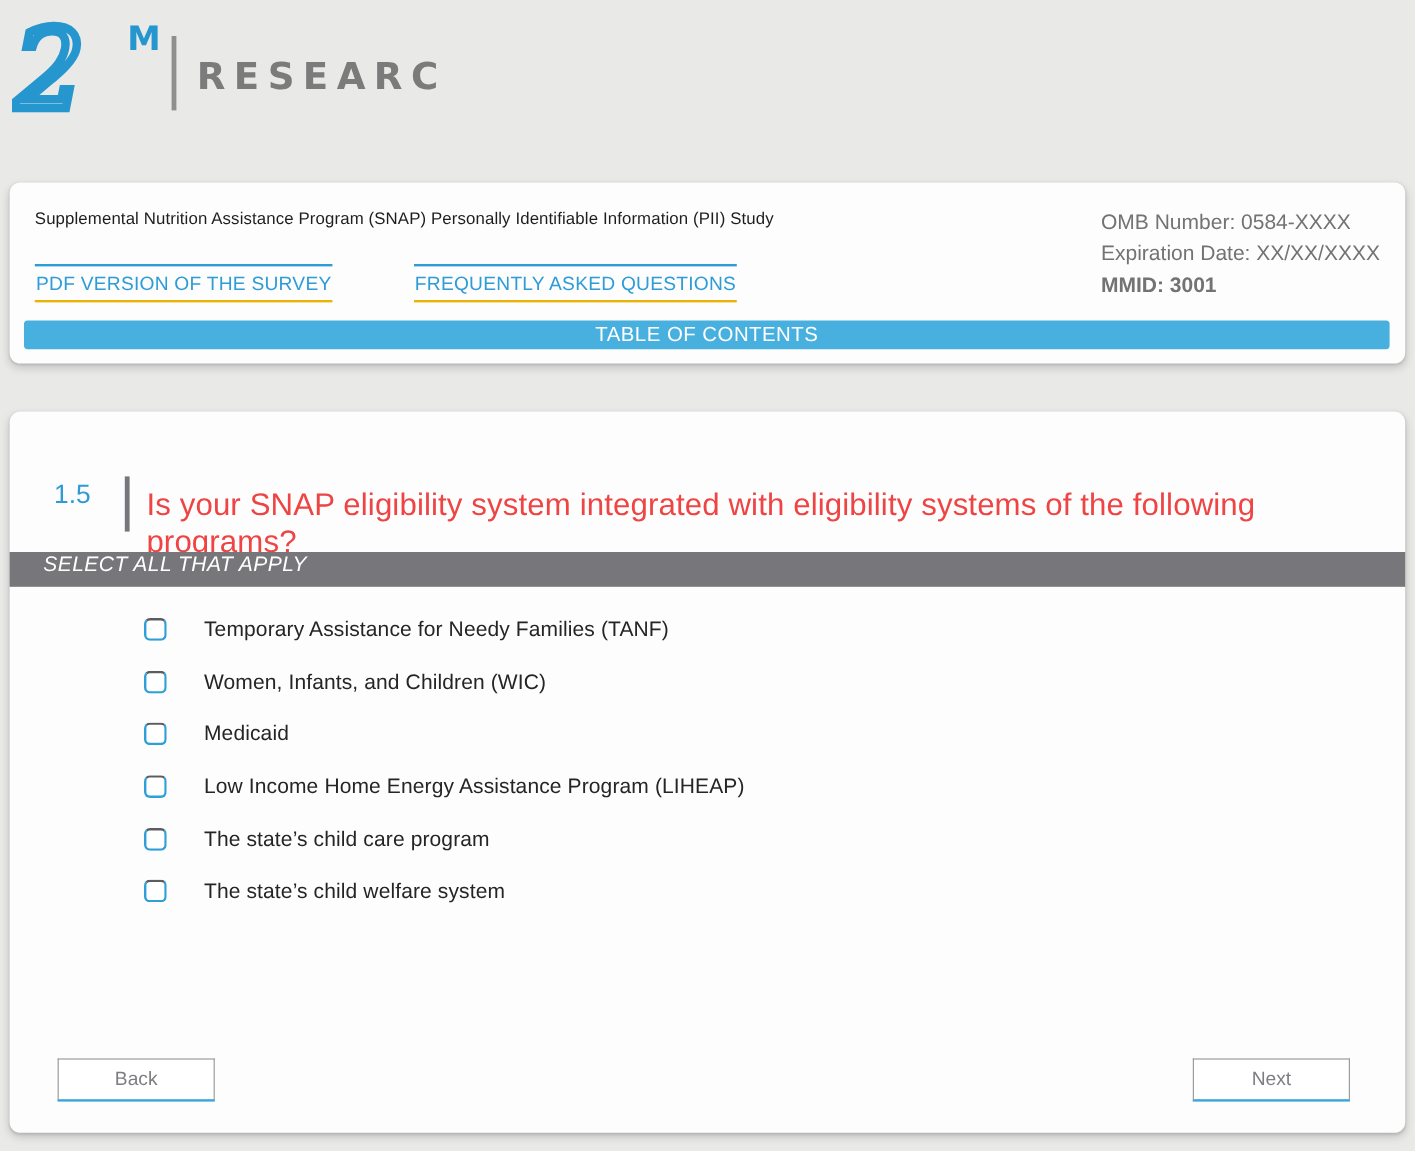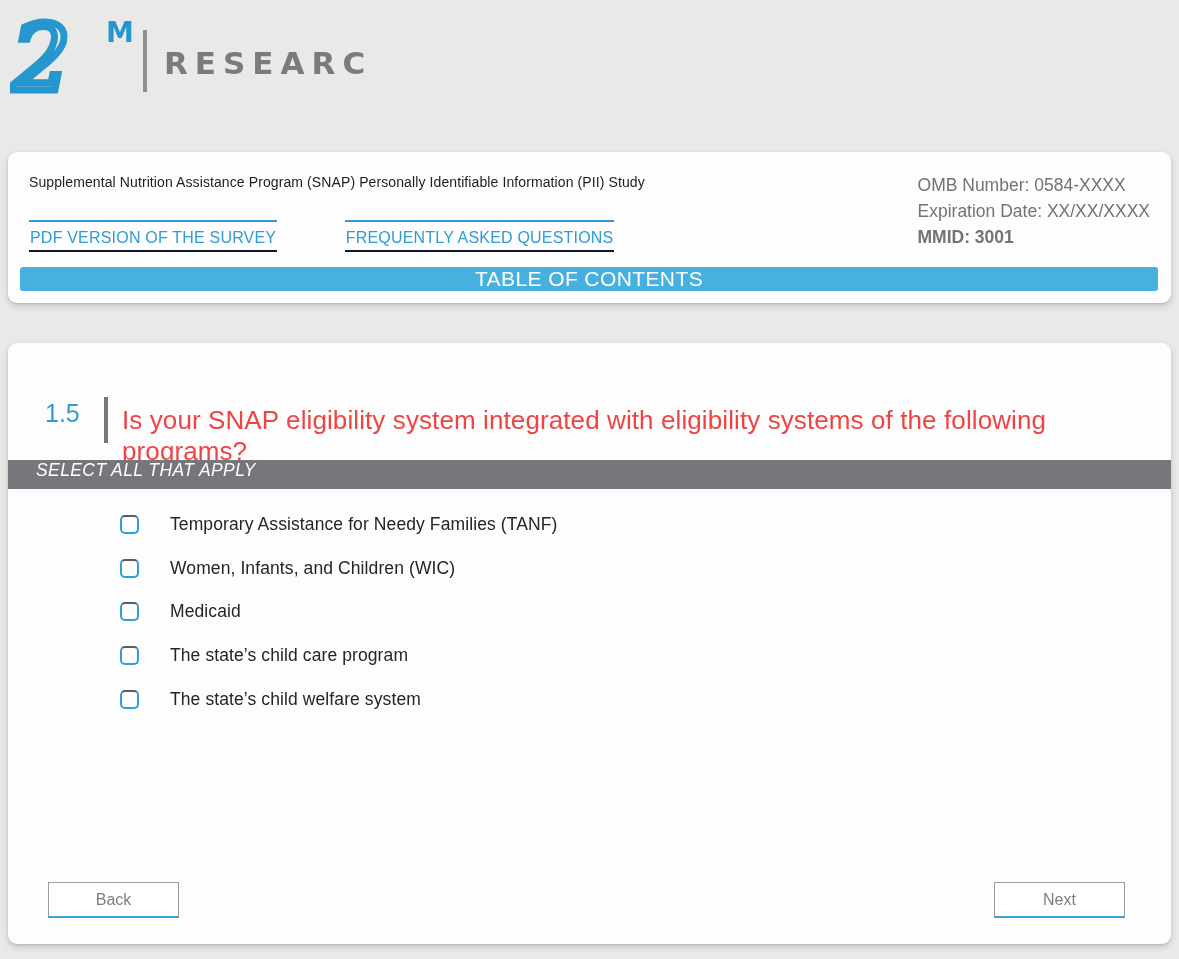--- a/index.html
+++ b/index.html
@@ -35,38 +35,38 @@
     position: absolute; right: 0; top: 20px;
     text-align: left; font-size: 17.5px; color: #737373; line-height: 26px;
   }
   .header-meta .mmid { font-weight: bold; }
   .links-row { position: absolute; left: 0; top: 68px; }
   .survey-link {
     display: inline-block;
     color: #2e9cd6; text-decoration: none;
     font-size: 16px; letter-spacing: 0.2px;
     border-top: 2px solid #2e9cd6;
-    border-bottom: 2px solid #0f172a;
+    border-bottom: 2px solid #eab308;
     padding: 7px 1px 3px 1px;
     cursor: pointer;
   }
   .survey-link + .survey-link { margin-left: 63px; }
   .toc-bar {
     position: absolute; left: 12px; right: 13px; top: 115px; height: 24px;
     background: #47b0de; border-radius: 3px;
     display: flex; align-items: center; justify-content: center;
-    color: #ffffff; font-size: 21px; letter-spacing: 0.4px;
+    color: #ffffff; font-size: 17px; letter-spacing: 0.4px;
     cursor: pointer;
   }
 
   
   .question-row { position: absolute; left: 0; top: 53px; width: 100%; height: 50px; }
   .q-number {
     position: absolute; left: 37px; top: 3px;
-    font-size: 25px; color: #2d9bd5; font-weight: 400;
+    font-size: 22px; color: #2d9bd5; font-weight: 400;
   }
   .q-divider {
     position: absolute; left: 96px; top: 1px;
     width: 4px; height: 46px; background: #77777b;
   }
   .q-text {
     position: absolute; left: 114px; top: 9px;
     font-size: 26px; color: #ef4444; letter-spacing: 0.1px;
   }
   .select-bar {
@@ -170,20 +170,24 @@
       <div class="option-row">
         <div class="checkbox"></div>
         <div class="option-label">Women, Infants, and Children (WIC)</div>
       </div>
 
       <div class="option-row">
         <div class="checkbox"></div>
         <div class="option-label">Medicaid</div>
       </div>
 
+      <div class="option-row">
+        <div class="checkbox"></div>
+        <div class="option-label">Low Income Home Energy Assistance Program (LIHEAP)</div>
+      </div>
 
       <div class="option-row">
         <div class="checkbox"></div>
         <div class="option-label">The state’s child care program</div>
       </div>
 
       <div class="option-row">
         <div class="checkbox"></div>
         <div class="option-label">The state’s child welfare system</div>
       </div>

